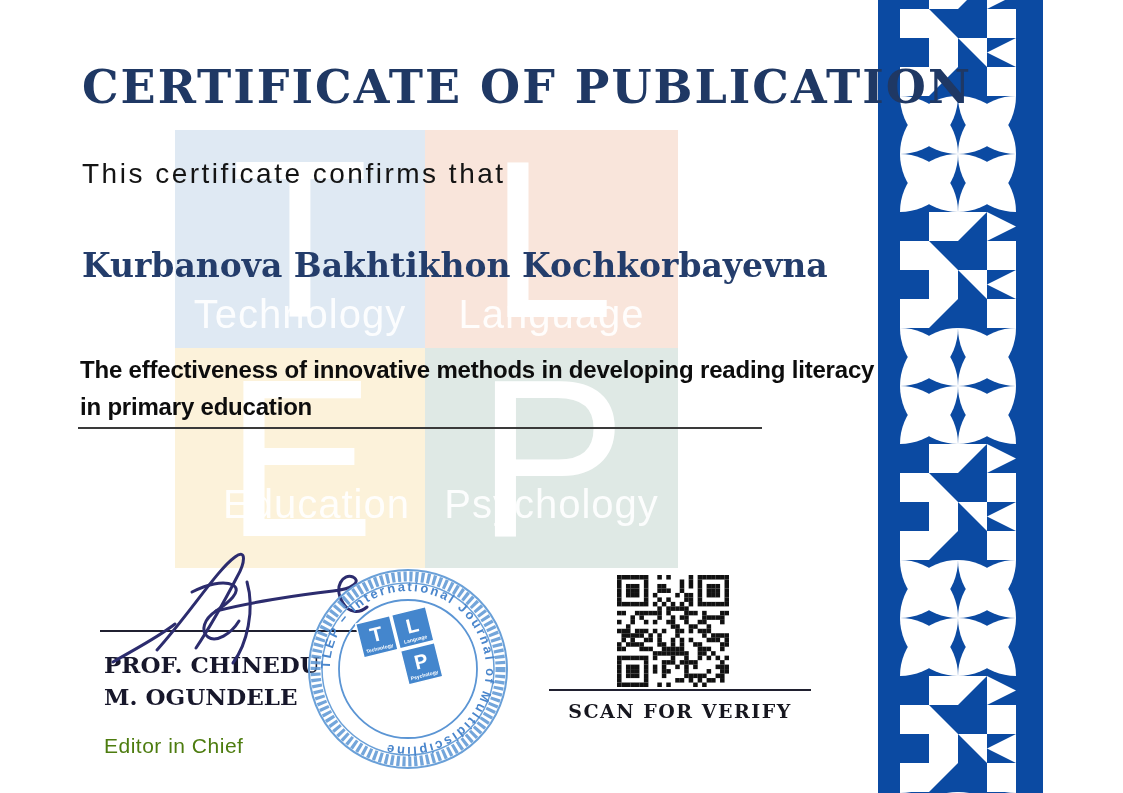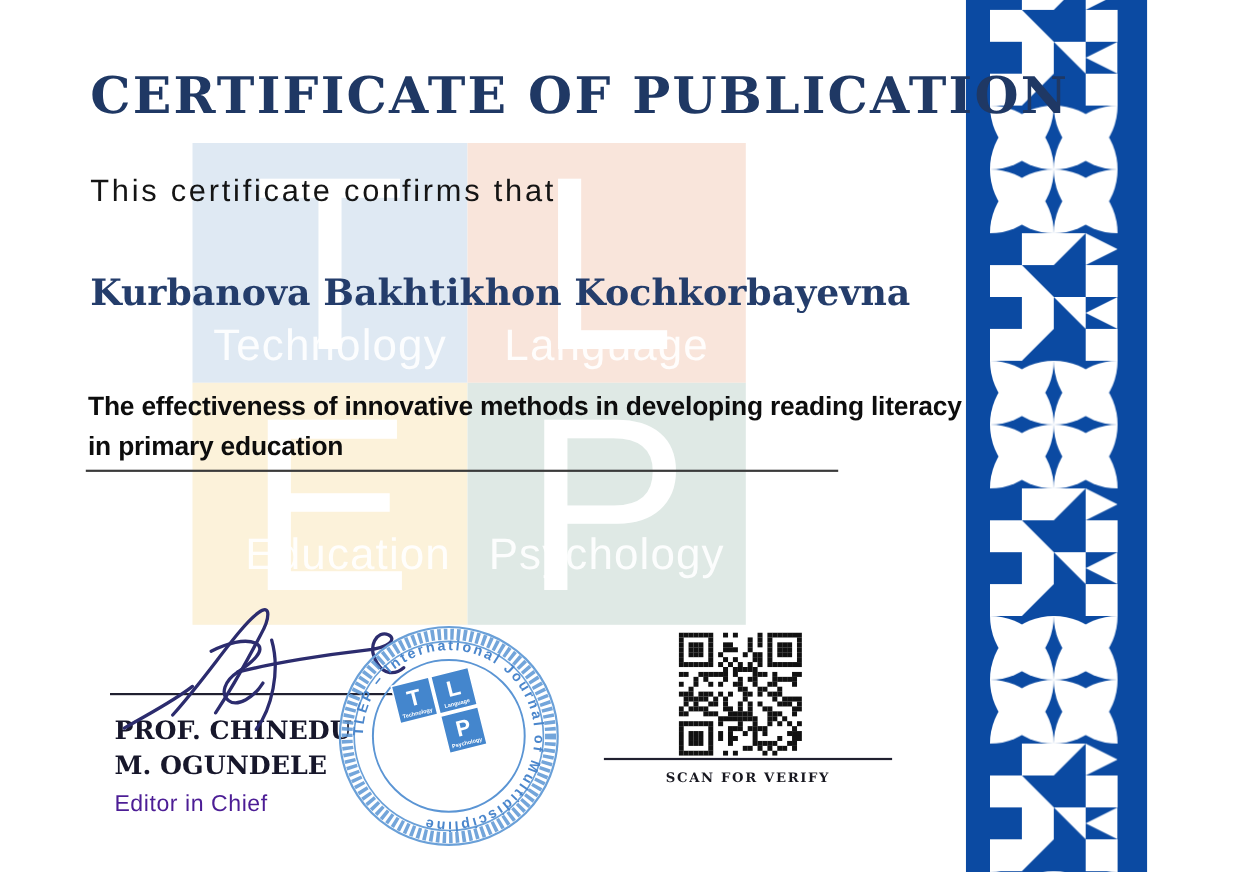--- a/index.html
+++ b/index.html
@@ -15,22 +15,22 @@
   .cert-title{font-family:"DejaVu Serif",serif;font-weight:700;font-size:46px;letter-spacing:2px;
               color:#1f3864;white-space:nowrap;}
   .cert-intro{font-size:28px;letter-spacing:2.5px;color:#141414;white-space:nowrap;}
   .cert-name{font-family:"DejaVu Serif",serif;font-weight:700;font-size:33px;color:#243d6b;white-space:nowrap;}
   .cert-author-line{font-size:22px;letter-spacing:0.5px;color:#141414;white-space:nowrap;}
   .cert-pub-title{font-weight:700;font-size:24px;line-height:37px;letter-spacing:-0.2px;color:#0d0d0d;}
   .rule{border-top:2px solid #3a3a3a;height:0;}
   .thin-rule{border-top:2px solid #202030;height:0;}
   .cert-published{font-size:23px;line-height:34px;color:#141414;}
   .signatory-name{font-family:"DejaVu Serif",serif;font-weight:700;font-size:23px;line-height:32px;color:#17172b;}
-  .signatory-role{font-size:21px;letter-spacing:0.5px;color:#4c1d95;margin-top:7px;}
-  .qr-caption{font-family:"DejaVu Serif",serif;font-weight:700;font-size:12px;letter-spacing:1.5px;
+  .signatory-role{font-size:21px;letter-spacing:0.5px;color:#4d7c0f;margin-top:22px;}
+  .qr-caption{font-family:"DejaVu Serif",serif;font-weight:700;font-size:19px;letter-spacing:1.5px;
               color:#17171f;text-align:center;}
   svg{display:block;}
 </style>
 </head>
 <body>
 
 <div class="page">
 
   <div class="wm-square" style="left: 175px; top: 130px; width: 250px; height: 218px; background: rgb(223, 233, 243);">
     <span class="wm-letter">T</span>

